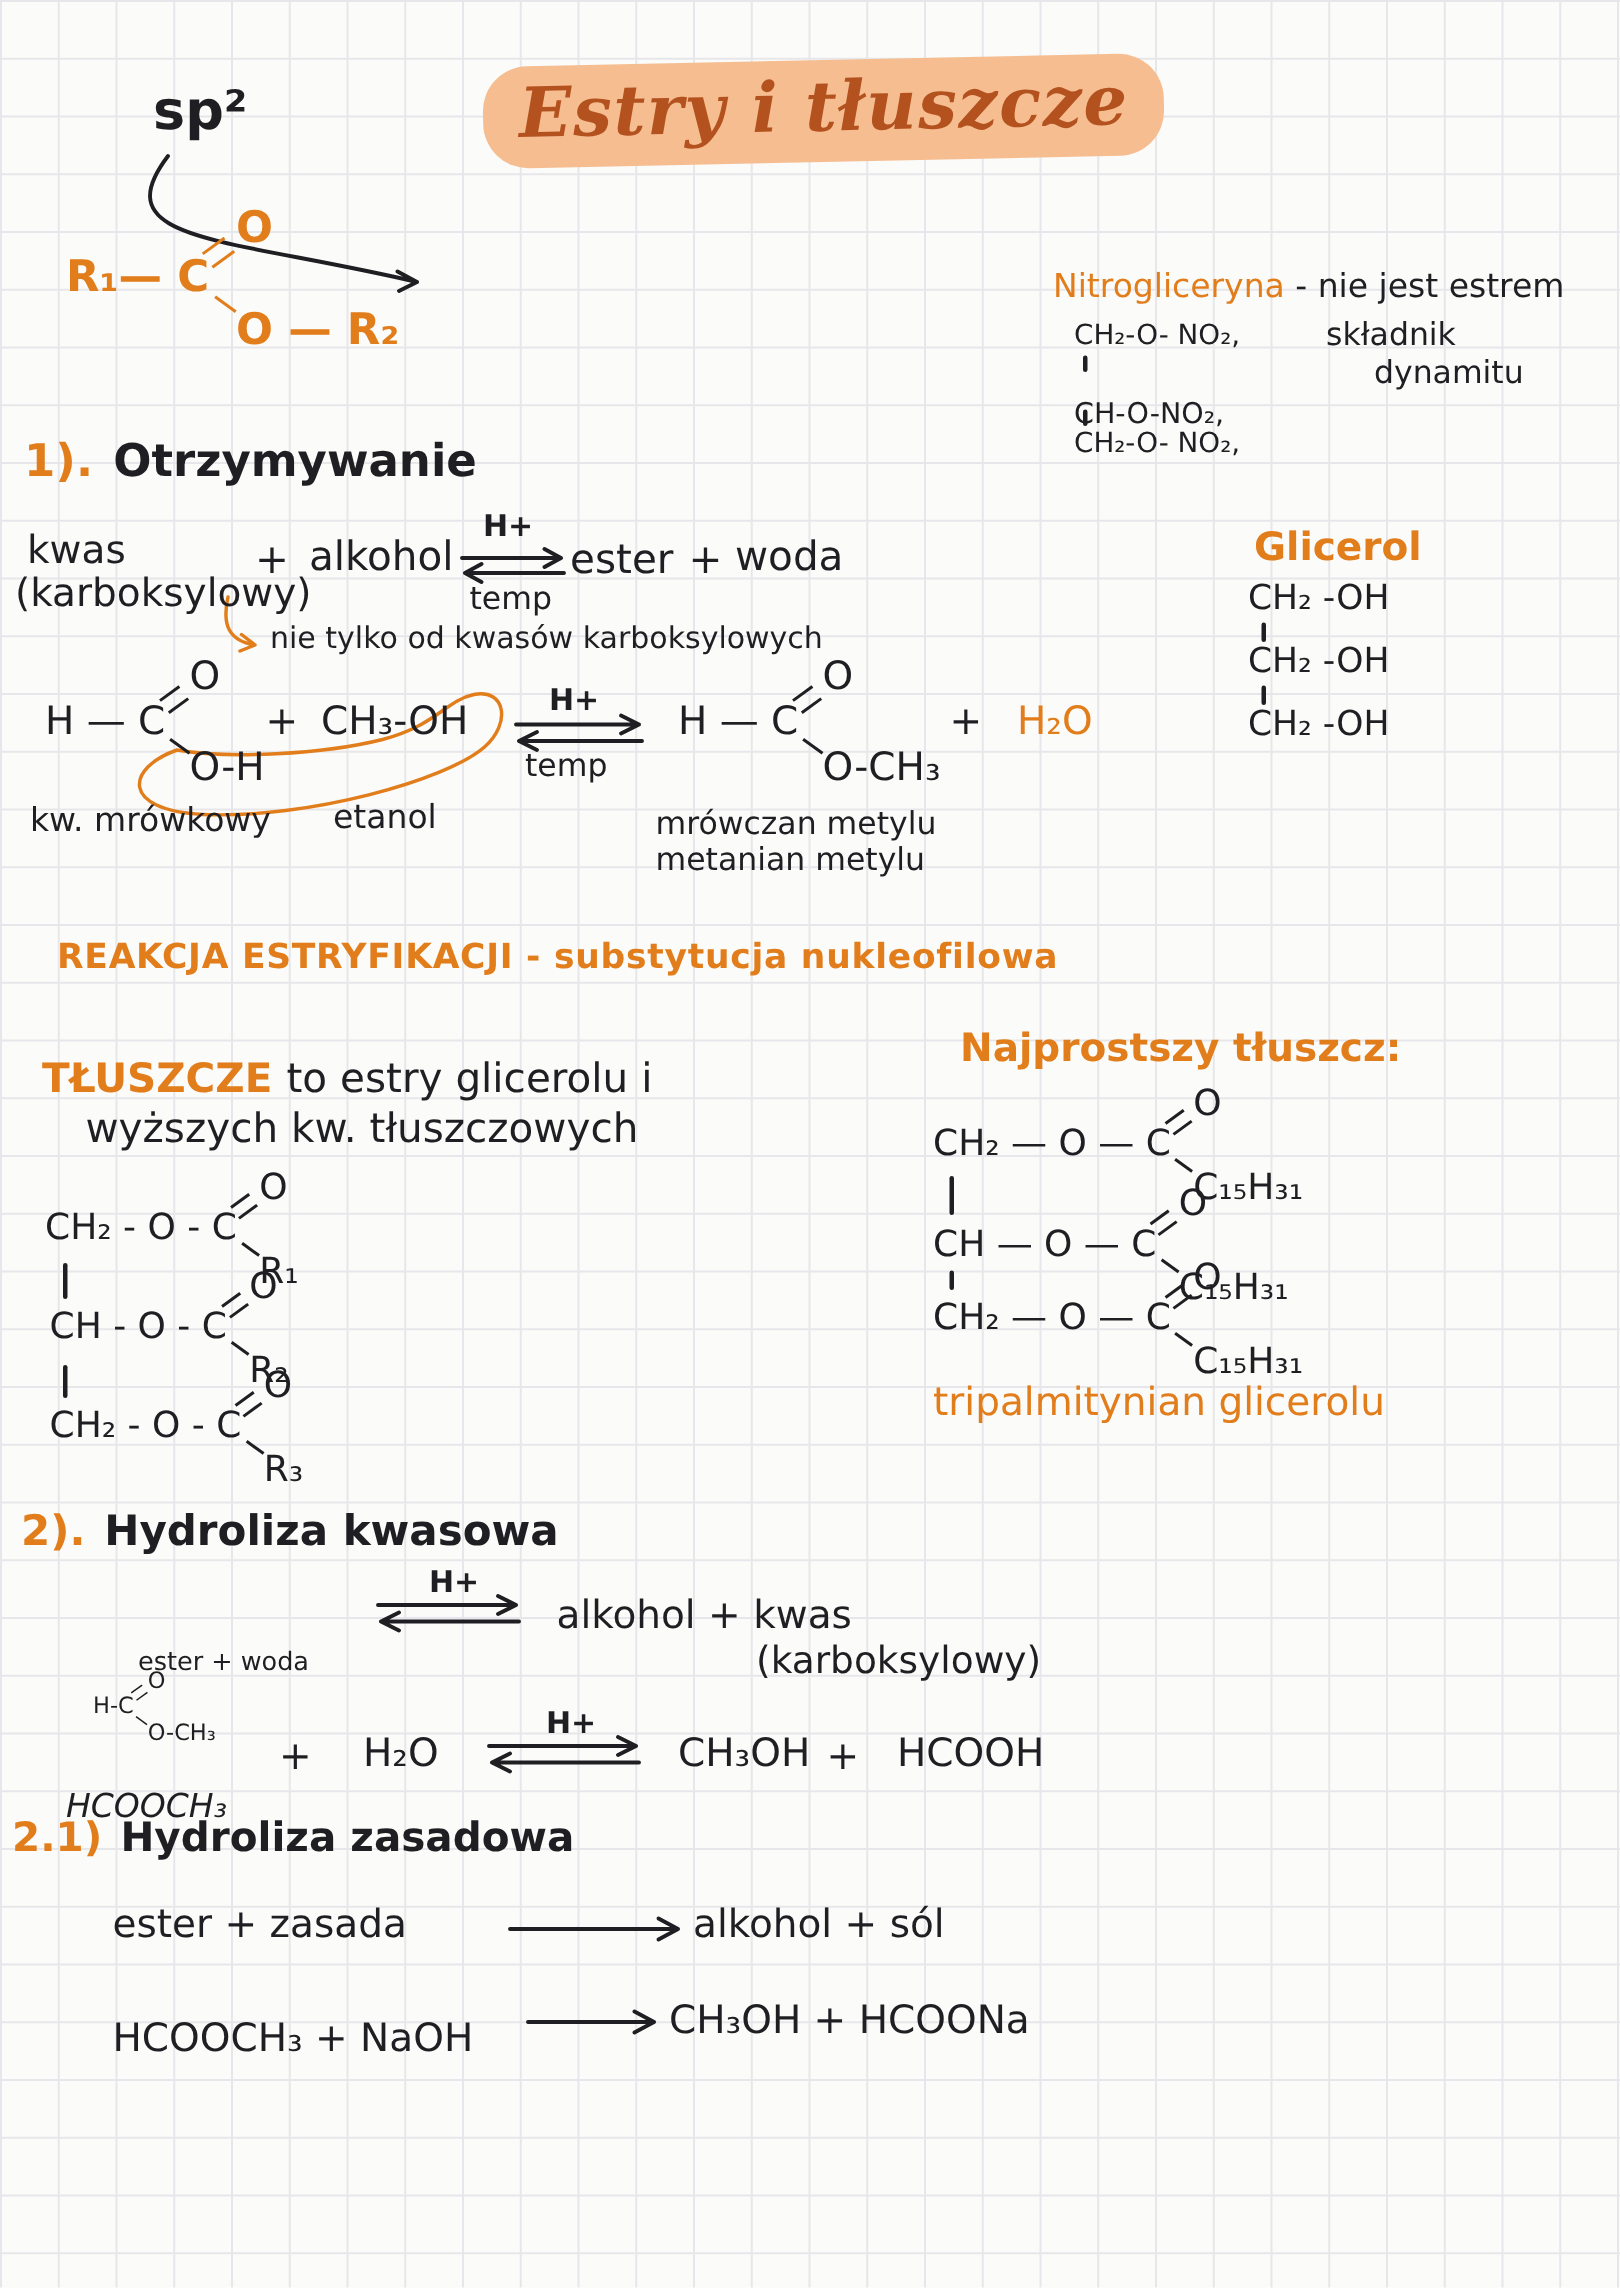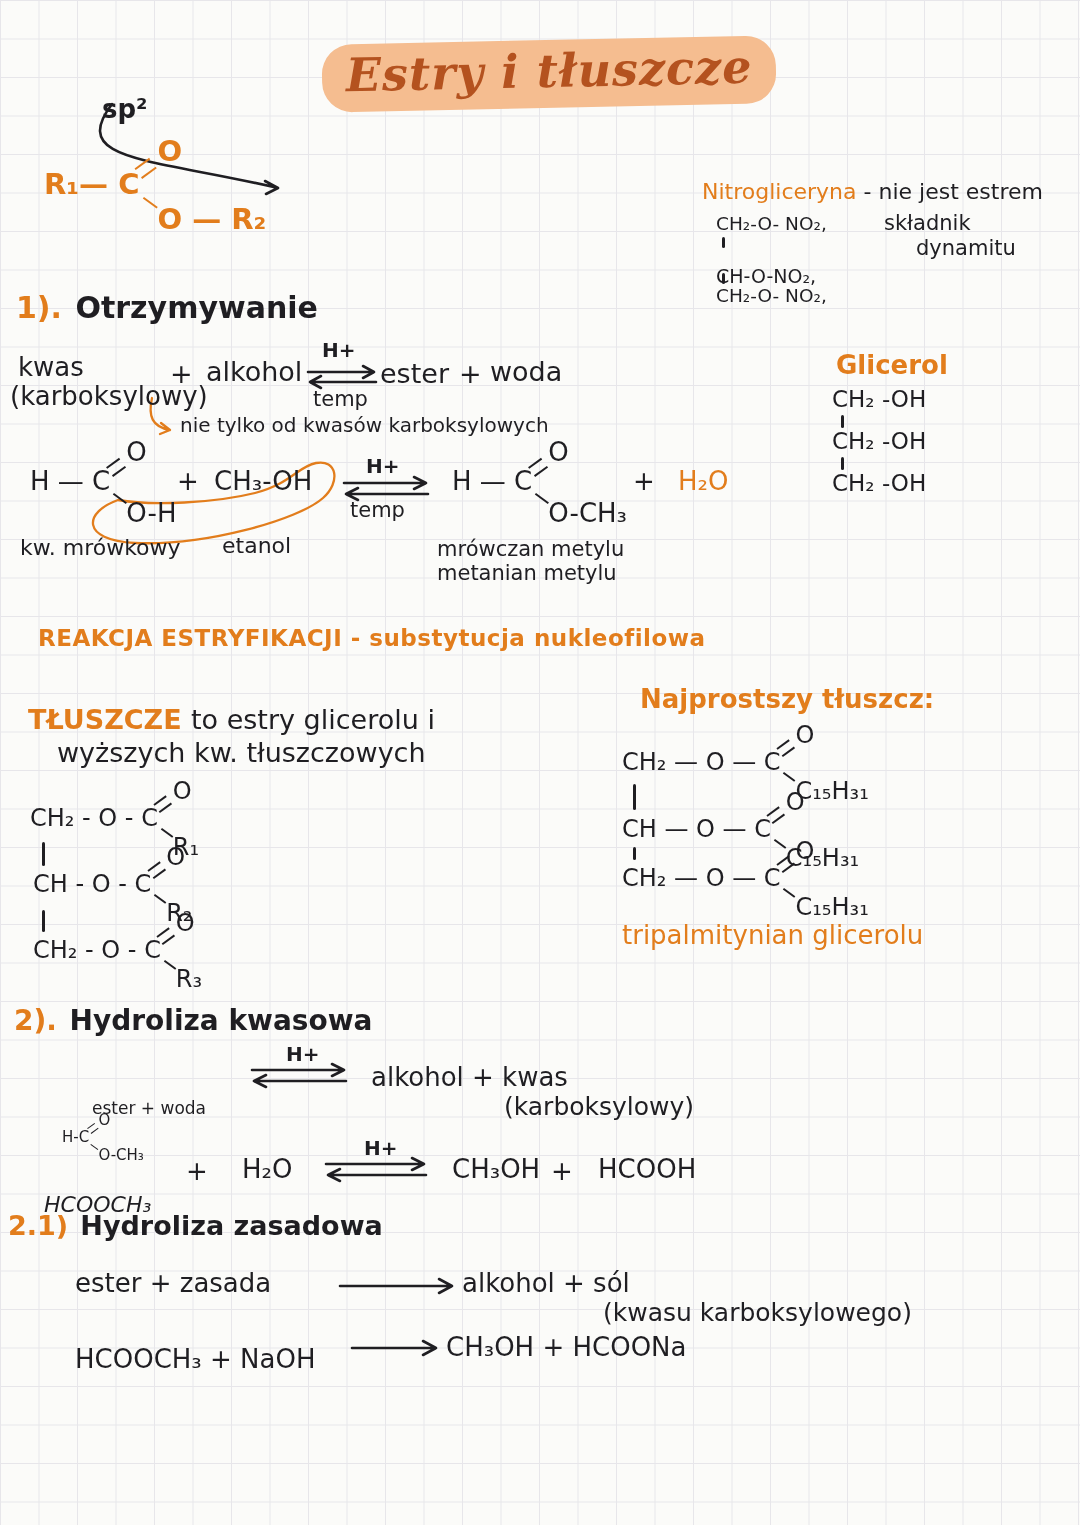--- a/index.html
+++ b/index.html
@@ -75,21 +75,21 @@
     <g stroke="#E27D1C" stroke-width="2.3" fill="none" stroke-linecap="round" stroke-linejoin="round">
       <path d="M152,398 C148,416 152,427 170,430 M170,430 L161,423 M170,430 L160,434"></path>
       <path d="M118,500 C84,512 80,540 135,543 C205,546 298,520 323,498 C341,482 337,459 316,463 C297,467 292,483 255,493 C215,503 152,506 118,500 Z"></path>
     </g>
   </svg>
 
   <div class="title-wrap">
     <span class="title-text">Estry i tłuszcze</span>
   </div>
 
-  <div class="abs" style="left:102px;top:56px;font-size:26px;font-weight:bold;margin-top:40px;">sp²</div>
+  <div class="abs" style="left:102px;top:56px;font-size:36px;font-weight:bold;">sp²</div>
   <div class="srow orange" style="left:44px;top:170px;font-size:29px;font-weight:bold;">
     <span>R₁— C</span><span class="cg"><i class="db"></i><span class="dbo">O</span><i class="sb"></i><span class="rg">O — R₂</span></span>
   </div>
 
   <div class="abs" style="left:702px;top:180px;font-size:22px;">
     <span class="orange">Nitrogliceryna </span><span>- nie jest estrem</span>
   </div>
   <div class="abs" style="left:884px;top:212px;font-size:21px;">składnik</div>
   <div class="abs" style="left:916px;top:237px;font-size:21px;">dynamitu</div>
   <div class="srow" style="left:716px;top:215px;font-size:18.5px;">CH₂-O- NO₂,</div>
@@ -186,17 +186,16 @@
   <div class="abs" style="left:364px;top:1138px;font-size:20px;font-weight:bold;">H+</div>
   <div class="abs" style="left:452px;top:1156px;font-size:26px;">CH₃OH</div>
   <div class="abs" style="left:551px;top:1158px;font-size:26px;">+</div>
   <div class="abs" style="left:598px;top:1156px;font-size:26px;">HCOOH</div>
 
   <div class="abs" style="left:8px;top:1212px;font-size:27px;font-weight:bold;">
     <span class="orange">2.1)</span><span class="gap"></span><span>Hydroliza zasadowa</span>
   </div>
   <div class="abs" style="left:75px;top:1270px;font-size:26px;">ester  +  zasada</div>
   <div class="abs" style="left:462px;top:1270px;font-size:26px;">alkohol  +  sól</div>
-  <div class="abs" style="left:603px;top:1300px;font-size:25px;">(kwasu karboksylowego)</div>
   <div class="abs" style="left:75px;top:1334px;font-size:26px;margin-top:12px;">HCOOCH₃  +  NaOH</div>
   <div class="abs" style="left:446px;top:1334px;font-size:26px;">CH₃OH  +  HCOONa</div>
 
 </div>
 
 </body></html>

